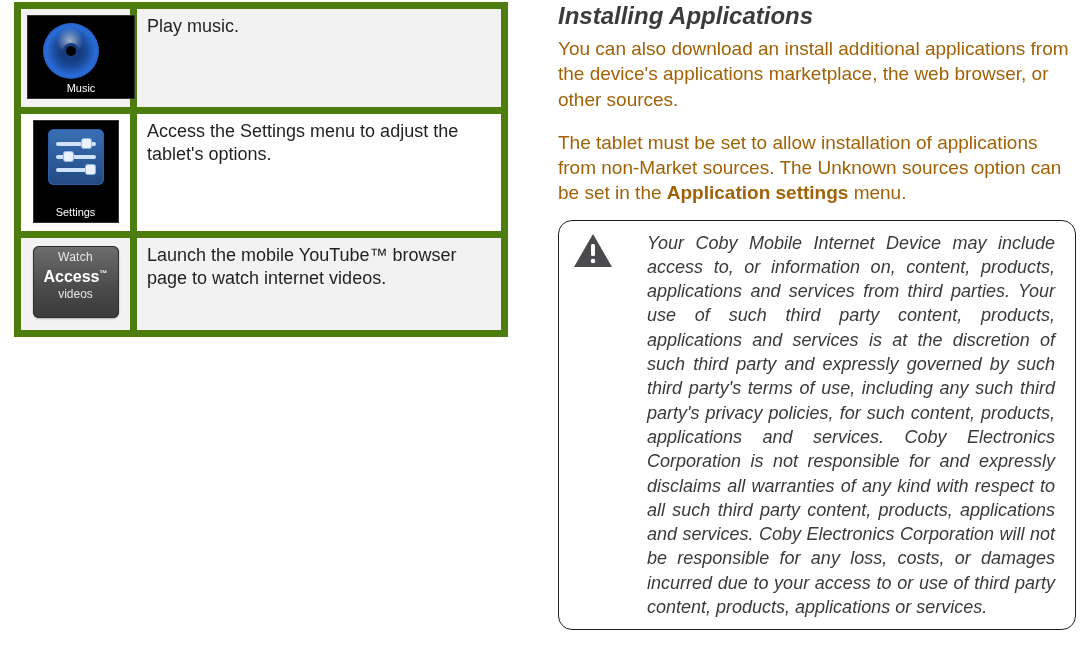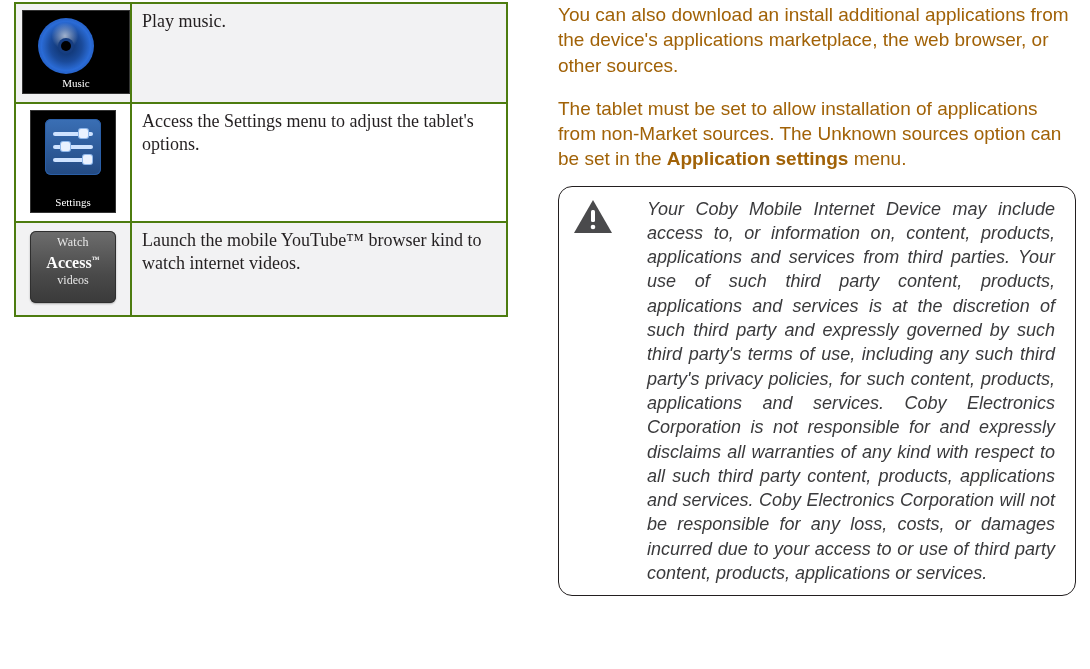--- a/index.html
+++ b/index.html
@@ -18,24 +18,23 @@
   .col-right {
     flex: 1 1 auto;
     width: 510px;
   }
   table.apps {
     border-collapse: collapse;
     width: 100%;
     table-layout: fixed;
   }
   table.apps td {
-    border: 2px solid #4d7c0f;
+    border: 7px solid #4d7c0f;
     vertical-align: top;
     padding: 6px 10px 6px 10px;
-    font-family: Liberation Serif, serif;
   }
   table.apps col.icon-col { width: 116px; }
   table.apps td.icon-cell {
     text-align: center;
     vertical-align: top;
     padding: 6px 6px 8px 6px;
     background: #fff;
   }
   table.apps tr.shaded td { background: #f2f2f3; }
   table.apps td.desc-cell {
@@ -214,28 +213,29 @@
       <tr class="shaded">
         <td class="icon-cell">
           <div class="youtube-icon">
             <div class="w1">Watch</div>
             <div class="w2">
               <span>Access</span><sup>™</sup>
             </div>
             <div class="w3">videos</div>
           </div>
         </td>
-        <td class="desc-cell">Launch the mobile YouTube™ browser kind to watch internet videos.</td>
+        <td class="desc-cell">Launch the mobile YouTube™ browser page to watch internet videos.</td>
       </tr>
 
     </tbody>
       </table>
   </div>
 
   <div class="col-right">
+    <h2 class="section-title">Installing Applications</h2>
 
     <p class="body-text">You can also download an install additional applications from the device's applications marketplace, the web browser, or other sources.</p>
 
     <p class="body-text para2">
       <span>The tablet must be set to allow installation of applications from non-Market sources. The Unknown sources option can be set in the </span><span class="bold">Application settings</span><span> menu.</span>
     </p>
 
     <div class="notice-box">
       <div class="warn-col">
         <svg viewBox="0 0 40 36">

